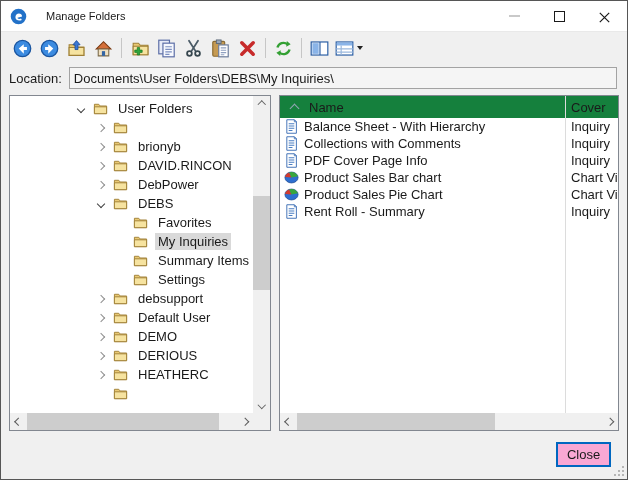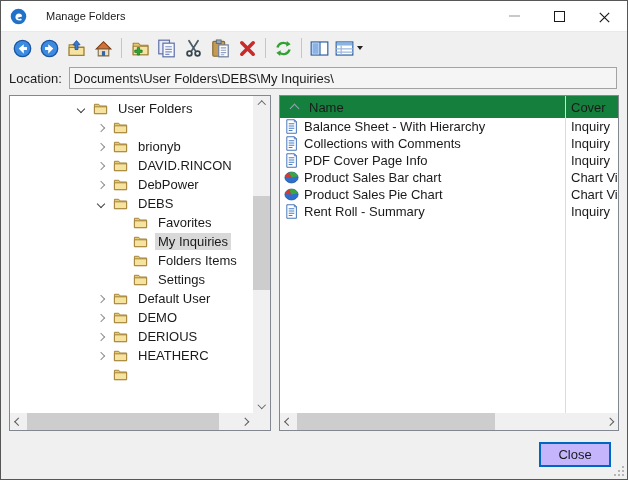--- a/index.html
+++ b/index.html
@@ -77,21 +77,21 @@
   .hcell-type{flex:1;padding-left:6px;overflow:hidden;white-space:nowrap;}
   .col-divider{position:absolute;left:285px;top:0;bottom:17px;width:1px;background:#dcdcdc;}
   .list-body{position:absolute;left:0;top:22px;right:0;bottom:17px;overflow:hidden;}
   .lrow{height:17px;display:flex;align-items:center;white-space:nowrap;}
   .licon{width:16px;height:16px;margin-left:4px;flex:none;display:flex;align-items:center;}
   .licon .ic{width:15px;height:15px;}
   .lname{width:261px;flex:none;overflow:hidden;padding-left:4px;}
   .ltype{flex:1;overflow:hidden;padding-left:6px;}
 
   
-  .close-btn{position:absolute;right:16px;bottom:12px;width:72px;height:25px;background:#c4b5fd;
+  .close-btn{position:absolute;right:16px;bottom:12px;width:55px;height:25px;background:#f9a8d4;
              border:2px solid #0067c0;font-family:"Liberation Sans",sans-serif;font-size:13px;color:#1a1a1a;}
   .grip{position:absolute;right:3px;bottom:3px;width:10px;height:10px;}
   .grip::after{content:"";position:absolute;right:0;top:0;width:2px;height:2px;background:#b5b5b5;
                box-shadow:-4px 4px 0 #b5b5b5,0 4px 0 #b5b5b5,-8px 8px 0 #b5b5b5,-4px 8px 0 #b5b5b5,0 8px 0 #b5b5b5;}
   .hidden-defs{position:absolute;width:0;height:0;overflow:hidden;}
 </style>
 </head>
 <body>
 
 <svg class="hidden-defs" aria-hidden="true">
@@ -381,30 +381,41 @@
             </span>
             <span class="tree-label">My Inquiries</span>
           </div>
           <div class="tree-row" style="padding-left: 68px;">
             <span class="tw"></span>
             <span class="fold">
               <svg class="ic">
                 <use href="#sym-folder" xlink:href="#sym-folder"></use>
               </svg>
             </span>
-            <span class="tree-label">Folders Items</span>
+            <span class="tree-label">Summary Items</span>
           </div>
           <div class="tree-row" style="padding-left: 68px;">
             <span class="tw"></span>
             <span class="fold">
               <svg class="ic">
                 <use href="#sym-folder" xlink:href="#sym-folder"></use>
               </svg>
             </span>
             <span class="tree-label">Settings</span>
+          </div>
+          <div class="tree-row" style="padding-left: 48px;">
+            <span class="tw">
+              <i class="chev right"></i>
+            </span>
+            <span class="fold">
+              <svg class="ic">
+                <use href="#sym-folder" xlink:href="#sym-folder"></use>
+              </svg>
+            </span>
+            <span class="tree-label">debsupport</span>
           </div>
           <div class="tree-row" style="padding-left: 48px;">
             <span class="tw">
               <i class="chev right"></i>
             </span>
             <span class="fold">
               <svg class="ic">
                 <use href="#sym-folder" xlink:href="#sym-folder"></use>
               </svg>
             </span>

